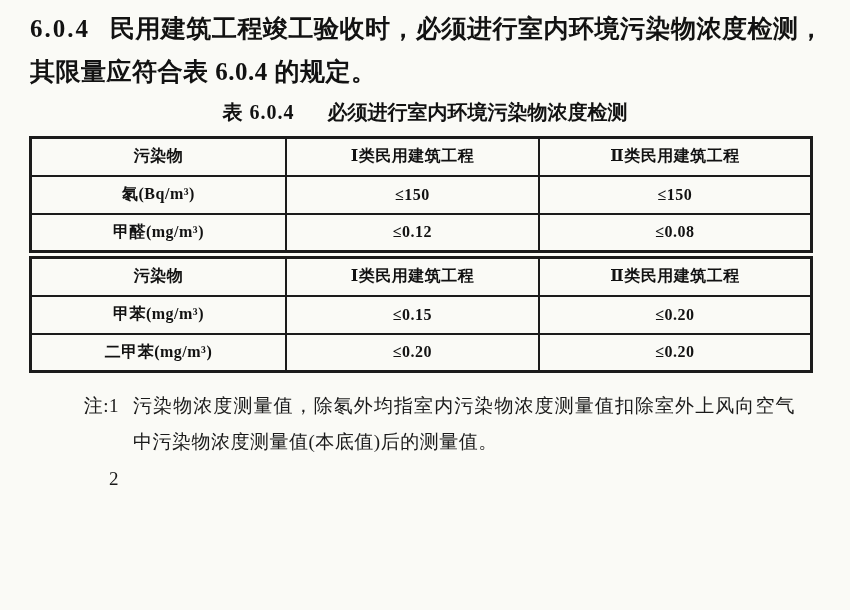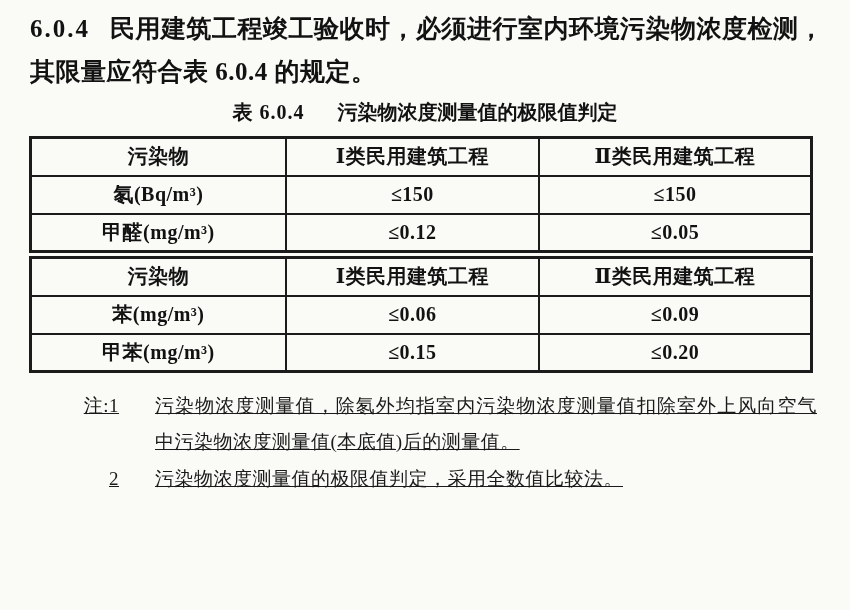--- a/index.html
+++ b/index.html
@@ -39,56 +39,55 @@
     border-collapse: collapse;
     table-layout: fixed;
   }
   table { border: 3px solid #1b1b1b; }
   table + table { margin-top: 3px; }
   th, td {
     border: 2px solid #1b1b1b;
     height: 38px;
     text-align: center;
     vertical-align: middle;
-    font-size: 20px;
+    font-size: 16px;
     font-weight: bold;
     letter-spacing: 0.5px;
     padding: 0 4px;
   }
   col.c1 { width: 32.7%; }
   col.c2 { width: 32.4%; }
   col.c3 { width: 34.9%; }
 
   
   .notes {
     margin: 15px 30px 0 67px;
     font-size: 19px;
     line-height: 36px;
     font-weight: normal;
     color: #1a1a1a;
     letter-spacing: 0.5px;
-    text-decoration: underline;
   }
   .note { display: flex; align-items: flex-start; }
   .note-label {
     flex: 0 0 52px;
     text-align: right;
     white-space: nowrap;
   }
-  .note-text { margin-left: 36px; width: 662px; text-align: justify; }
+  .note-text { margin-left: 14px; width: 662px; text-align: justify; }
   .note + .note { margin-top: 1px; }
 </style>
 </head>
 <body>
 
 <div class="page">
 
   <p class="clause"><span class="clause-number">6.0.4</span><span>民用建筑工程竣工验收时，必须进行室内环境污染物浓度检测，其限量应符合表 6.0.4 的规定。</span></p>
 
-  <div class="caption"><span class="caption-label">表 6.0.4</span><span>污染物浓度测量值的极限值判定</span></div>
+  <div class="caption"><span class="caption-label">表 6.0.4</span><span>必须进行室内环境污染物浓度检测</span></div>
 
   <div class="tables">
 
     <table>
       <colgroup>
           <col class="c1">
           <col class="c2">
           <col class="c3">
         </colgroup>
       <tbody>
@@ -98,56 +97,55 @@
         <th>Ⅱ类民用建筑工程</th>
       </tr>
       <tr>
         <td>氡(Bq/m³)</td>
         <td>≤150</td>
         <td>≤150</td>
       </tr>
       <tr>
         <td>甲醛(mg/m³)</td>
         <td>≤0.12</td>
-        <td>≤0.05</td>
+        <td>≤0.08</td>
       </tr>
     </tbody>
       </table>
 
     <table>
       <colgroup>
           <col class="c1">
           <col class="c2">
           <col class="c3">
         </colgroup>
       <tbody>
           <tr>
         <th>污染物</th>
         <th>Ⅰ类民用建筑工程</th>
         <th>Ⅱ类民用建筑工程</th>
       </tr>
       <tr>
-        <td>苯(mg/m³)</td>
-        <td>≤0.06</td>
-        <td>≤0.09</td>
+        <td>甲苯(mg/m³)</td>
+        <td>≤0.15</td>
+        <td>≤0.20</td>
       </tr>
       <tr>
-        <td>甲苯(mg/m³)</td>
-        <td>≤0.15</td>
+        <td>二甲苯(mg/m³)</td>
+        <td>≤0.20</td>
         <td>≤0.20</td>
       </tr>
     </tbody>
       </table>
 
   </div>
 
   <div class="notes">
     <div class="note">
       <span class="note-label"><span>注:</span><span>1</span></span>
       <span class="note-text">污染物浓度测量值，除氡外均指室内污染物浓度测量值扣除室外上风向空气中污染物浓度测量值(本底值)后的测量值。</span>
     </div>
     <div class="note">
       <span class="note-label">2</span>
-      <span class="note-text">污染物浓度测量值的极限值判定，采用全数值比较法。</span>
     </div>
   </div>
 
 </div>
 
 </body></html>

